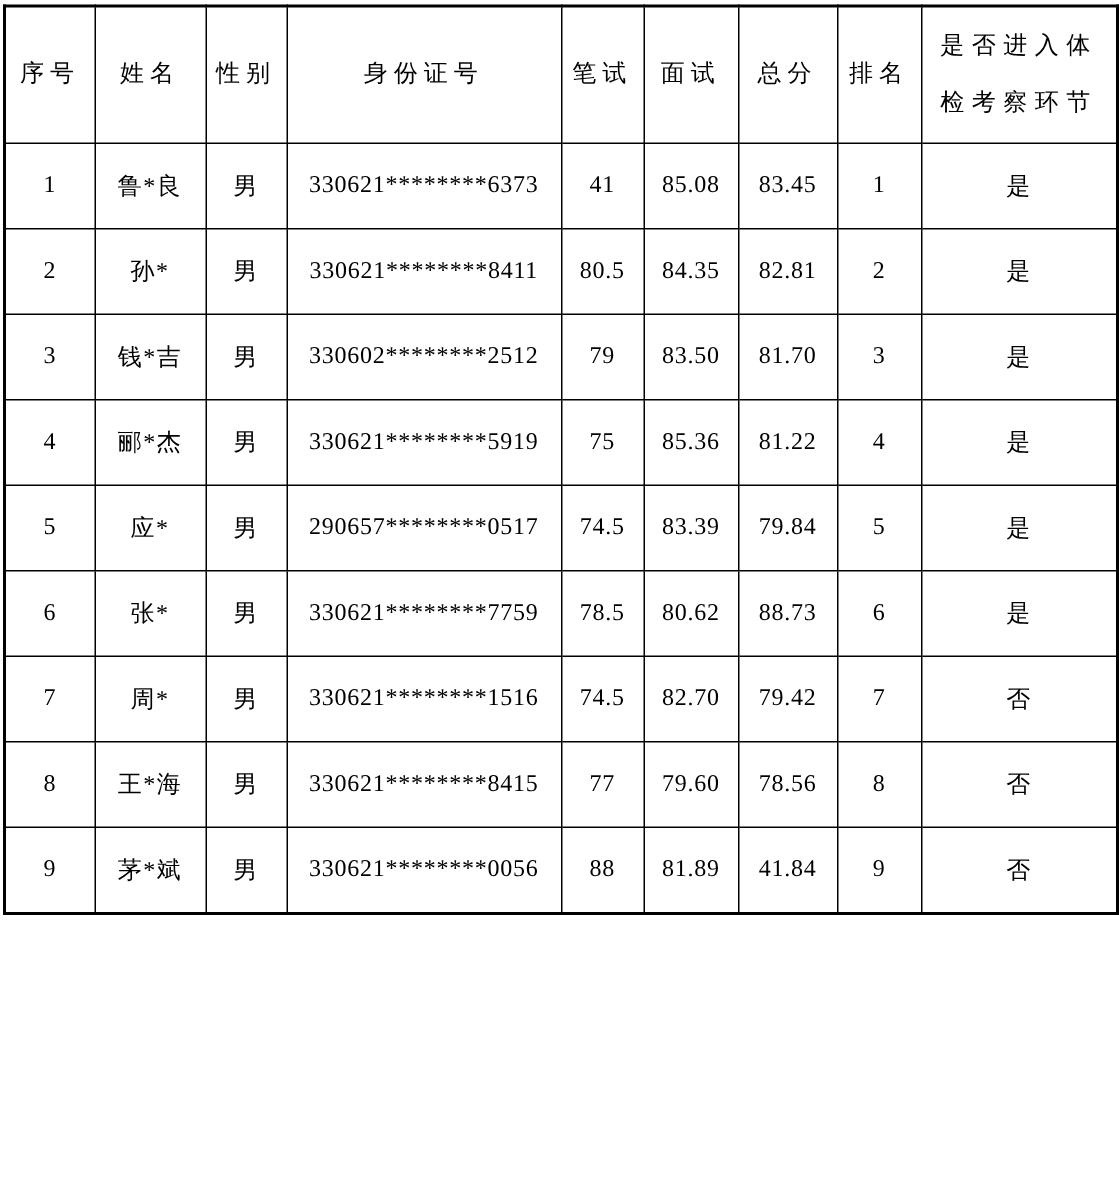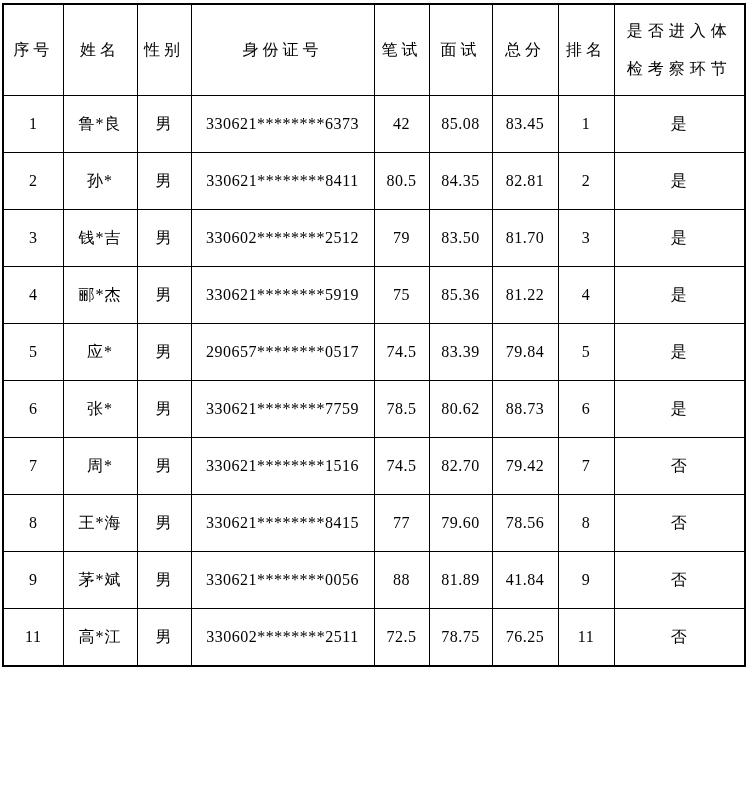--- a/index.html
+++ b/index.html
@@ -97,21 +97,21 @@
           <span class="hdr-wrap">是否进入体检考察环节</span>
         </th>
       </tr>
     </thead>
     <tbody>
         <tr>
     <td class="num">1</td>
     <td>鲁*良</td>
     <td>男</td>
     <td class="num">330621********6373</td>
-    <td class="num">42</td>
+    <td class="num">41</td>
     <td class="num">85.08</td>
     <td class="num">83.45</td>
     <td class="num">1</td>
     <td>是</td>
   </tr>
         <tr>
     <td class="num">2</td>
     <td>孙*</td>
     <td>男</td>
     <td class="num">330621********8411</td>
@@ -191,26 +191,15 @@
     <td class="num">9</td>
     <td>茅*斌</td>
     <td>男</td>
     <td class="num">330621********0056</td>
     <td class="num">88</td>
     <td class="num">81.89</td>
     <td class="num">41.84</td>
     <td class="num">9</td>
     <td>否</td>
   </tr>
-        <tr>
-    <td class="num">11</td>
-    <td>高*江</td>
-    <td>男</td>
-    <td class="num">330602********2511</td>
-    <td class="num">72.5</td>
-    <td class="num">78.75</td>
-    <td class="num">76.25</td>
-    <td class="num">11</td>
-    <td>否</td>
-  </tr>
       </tbody>
   </table>
 </div>
 
 </body></html>

